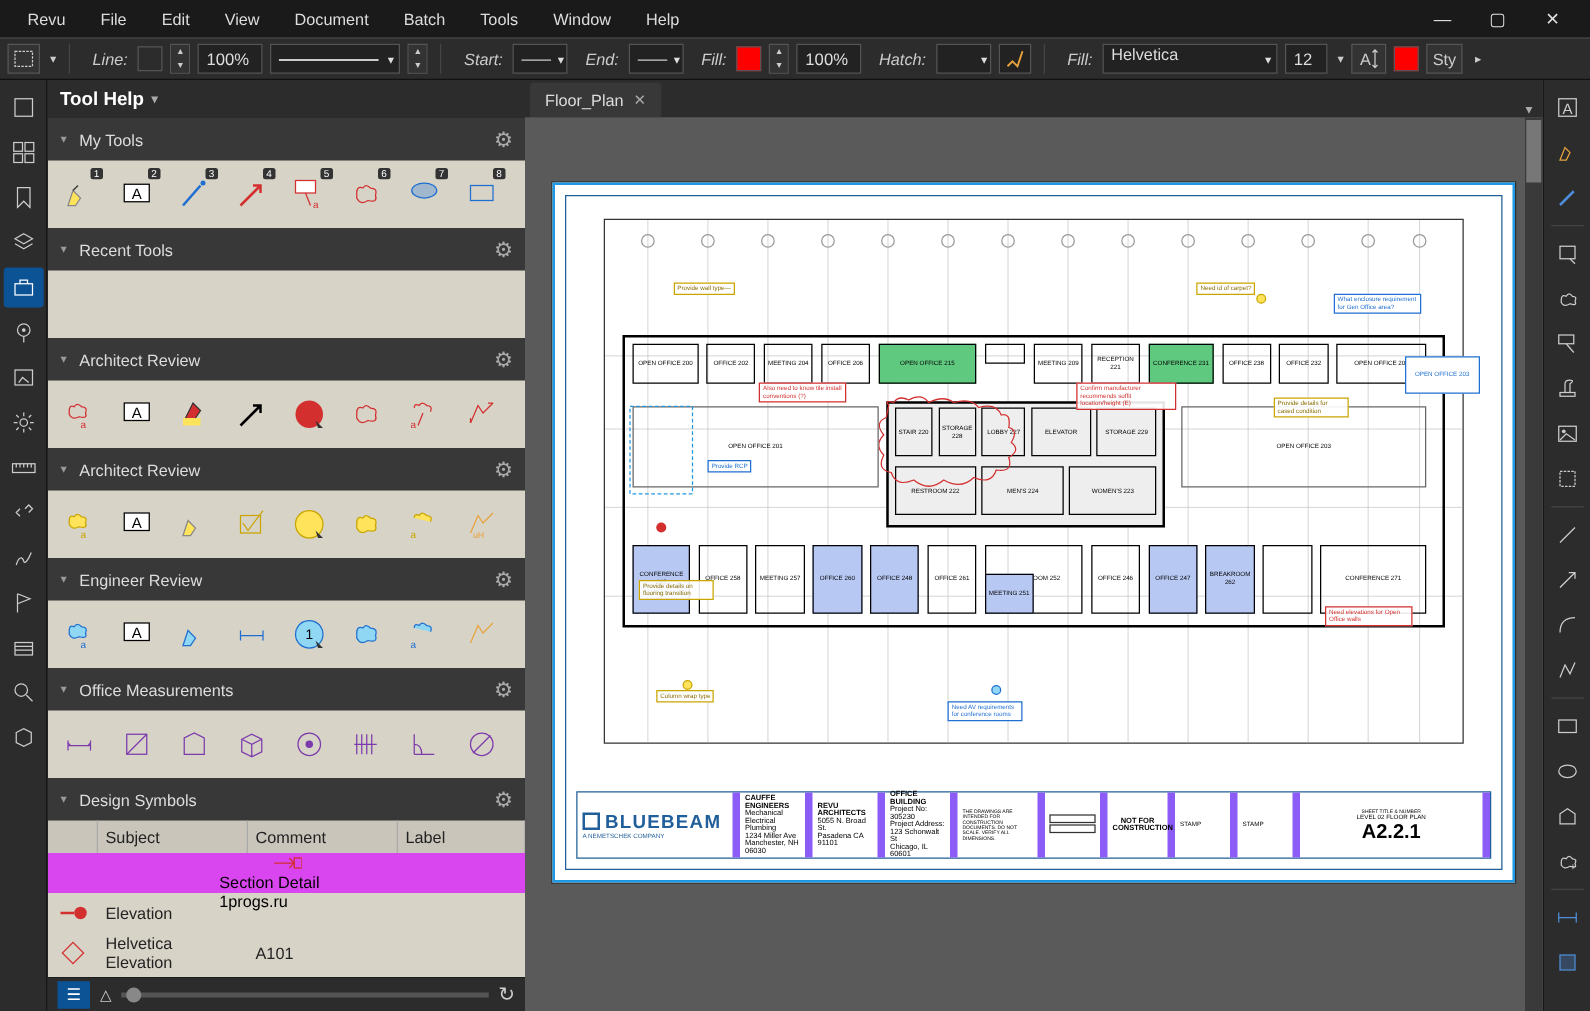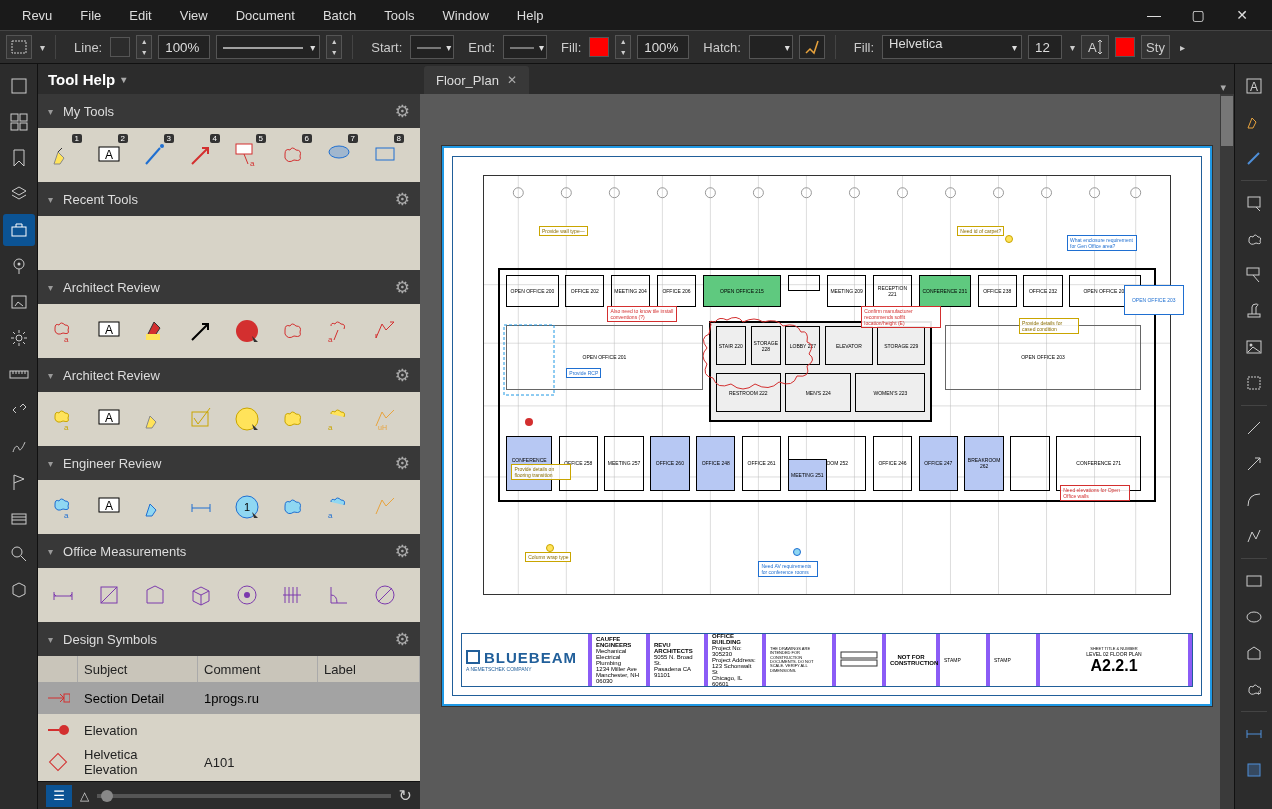--- a/index.html
+++ b/index.html
@@ -6,21 +6,21 @@
 body { width: 1272px; height: 809px; background: #333; overflow: hidden; display: flex; flex-direction: column; }
 
 
 .menubar { height: 30px; background: #1a1a1a; display: flex; align-items: center; padding: 0 8px; color: #ddd; font-size: 13px; }
 .menubar .menu-item { padding: 0 14px; height: 100%; display: flex; align-items: center; cursor: pointer; }
 .menubar .window-controls { margin-left: auto; display: flex; gap: 0; }
 .menubar .win-btn { width: 44px; height: 30px; display: flex; align-items: center; justify-content: center; cursor: pointer; color: #ddd; font-size: 14px; }
 
 
 .toolbar { height: 34px; background: #2c2c2c; border-top: 1px solid #444; border-bottom: 1px solid #111; display: flex; align-items: center; padding: 0 6px; color: #ccc; font-size: 13px; gap: 6px; }
-.toolbar .tb-label { margin: 0 2px 0 8px; }
+.toolbar .tb-label { margin: 0 2px 0 8px; font-style: italic; }
 .toolbar .tb-swatch { width: 20px; height: 20px; border: 1px solid #555; cursor: pointer; }
 .toolbar .tb-btn { height: 24px; min-width: 24px; border: 1px solid #555; background: #333; display: flex; align-items: center; justify-content: center; cursor: pointer; padding: 0 4px; }
 .toolbar .tb-input { height: 24px; background: #222; border: 1px solid #555; color: #ddd; padding: 0 6px; width: 52px; }
 .toolbar .tb-select { height: 24px; background: #222; border: 1px solid #555; color: #ddd; padding: 0 20px 0 6px; position: relative; }
 .toolbar .tb-select.wide { width: 140px; }
 .toolbar .chev { font-size: 10px; margin-left: 2px; }
 .toolbar .vline { width: 1px; height: 24px; background: #444; margin: 0 4px; }
 .toolbar .stepper { display:flex; flex-direction:column; border:1px solid #555; }
 .toolbar .stepper span { width:14px; height:11px; font-size:7px; display:flex; align-items:center; justify-content:center; background:#333; cursor:pointer; }
 
@@ -45,21 +45,21 @@
 .section-h .chev { font-size: 10px; margin-right: 10px; color: #999; }
 .section-h .gear { margin-left: auto; color: #aaa; font-size: 17px; }
 .tool-row { background: #d7d3c7; display: flex; padding: 8px 6px; gap: 8px; min-height: 54px; }
 .tool-item { width: 38px; height: 38px; display: flex; align-items: center; justify-content: center; cursor: pointer; position: relative; font-size: 18px; }
 .tool-item .badge { position: absolute; top: -2px; right: 0; background: #333; color: #fff; font-size: 8px; padding: 0 3px; border-radius: 2px; }
 
 
 .ds-head { height: 26px; background: #c9c5ba; display: flex; align-items: center; font-size: 13px; color: #222; }
 .ds-head .col { padding: 0 6px; border-right: 1px solid #aaa; height:100%; display:flex; align-items:center; }
 .ds-row { height: 32px; display: flex; align-items: center; background: #d7d3c7; font-size: 13px; color: #222; }
-.ds-row.sel { background: #a3a3a3; color: #000; }
+.ds-row.sel { background: #d946ef; color: #000; flex-direction: column; }
 .ds-row .cell { padding: 0 6px; height:100%; display:flex; align-items:center; }
 .col-icon { width: 40px; justify-content:center; }
 .col-subj { width: 120px; }
 .col-comm { width: 120px; text-align: right; }
 .col-label { flex: 1; }
 
 
 .panel-status { height: 28px; background: #2c2c2c; border-top:1px solid #111; display:flex; align-items:center; padding:0 8px; gap:8px; }
 .panel-status .btn { width:26px; height:22px; background:#0b5394; display:flex; align-items:center; justify-content:center; color:#fff; font-size:13px; cursor:pointer; }
 .panel-status .tri { color:#ccc; font-size:12px; }
@@ -80,21 +80,21 @@
 .plan-area .grid { position:absolute; inset:12px; }
 .plan-area .bldg { position:absolute; left:2%; right:2%; top:22%; bottom:22%; border:2px solid #000; }
 .room { position:absolute; border:1px solid #000; font-size:5px; display:flex; align-items:center; justify-content:center; text-align:center; }
 .room.green { background:#5fc97f; }
 .room.blue { background:#b7c8f3; }
 .room.core { background:#eee; }
 .annotation { position:absolute; font-size:5px; border:1px solid; padding:1px 2px; background:rgba(255,255,255,0.9); }
 .dot { position:absolute; width:8px; height:8px; border-radius:50%; }
 
 .titleblock { position:absolute; left:8px; right:8px; bottom:8px; height:54px; border:1px solid #215f9a; display:flex; font-size:6px; }
-.titleblock .tb-cell { border-right:4px solid #8b5cf6; padding:2px 4px; display:flex; flex-direction:column; justify-content:center; }
+.titleblock .tb-cell { border-right:6px solid #8b5cf6; padding:2px 4px; display:flex; flex-direction:column; justify-content:center; }
 .bb-logo { color:#215f9a; font-weight:bold; font-size:15px; letter-spacing:1px; display:flex; align-items:center; gap:4px; }
 .bb-logo .sq { width:14px; height:14px; border:2px solid #215f9a; display:inline-block; }
 .bb-sub { font-size:5px; color:#215f9a; }
 .sheet-num { font-size:16px; font-weight:bold; text-align:center; }
 
 .canvas-scroll { position:absolute; right:0; top:30px; bottom:0; width:14px; background:#3a3a3a; }
 .canvas-scroll .thumb { position:absolute; top:2px; left:1px; right:1px; height:50px; background:#777; }
 
 
 .right-rail { width: 38px; background: #2c2c2c; border-left: 1px solid #111; display: flex; flex-direction: column; align-items: center; padding-top: 4px; }

